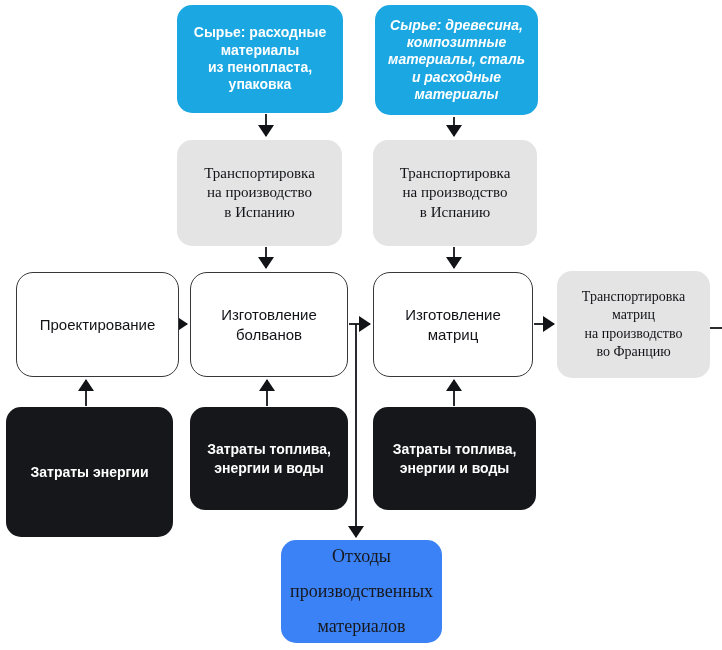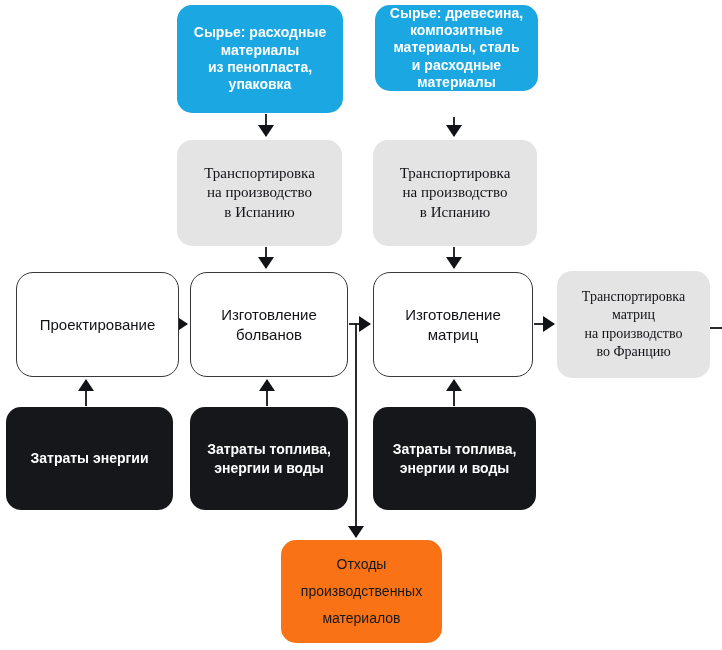--- a/index.html
+++ b/index.html
@@ -30,22 +30,22 @@
   .node-white{
     background:#ffffff;color:#121317;
     border:1.6px solid #38383c;border-radius:17px;
     font-size:15px;line-height:1.3;
   }
   .node-black{
     background:#16171b;color:#ffffff;
     font-weight:bold;font-size:14px;line-height:1.35;
   }
   .node-orange{
-    background:#f97316;color:#17181c;
-    font-size:14px;line-height:1.95;
+    background:#3b82f6;color:#17181c;
+    font-size:18px;line-height:1.95;font-family:Liberation Serif, serif;
   }
   .connectors{position:absolute;left:0;top:0;width:722px;height:650px;pointer-events:none;}
   .connectors line, .connectors polyline{stroke:#121317;stroke-width:1.8;fill:none;}
 </style>
 </head>
 <body>
 
 <div class="stage">
 
   <svg class="connectors" width="722" height="650" viewBox="0 0 722 650" xmlns="http://www.w3.org/2000/svg">
@@ -66,21 +66,21 @@
     <line x1="267" y1="406" x2="267" y2="380" marker-end="url(#ah)"></line>
     <line x1="454" y1="406" x2="454" y2="380" marker-end="url(#ah)"></line>
     <line x1="356" y1="324" x2="356" y2="537" marker-end="url(#ah)"></line>
   </svg>
 
   <div class="node node-blue" style="left:177px;top:5px;width:166px;height:108px;">Сырье: расходные
 материалы
 из пенопласта,
 упаковка</div>
 
-  <div class="node node-blue" style="left:375px;top:5px;width:163px;height:86px;">Сырье: древесина,
+  <div class="node node-blue" style="left:375px;top:5px;width:163px;height:110px;font-style:italic;">Сырье: древесина,
 композитные
 материалы, сталь
 и расходные
 материалы</div>
 
   <div class="node node-gray" style="left:177px;top:140px;width:165px;height:106px;">Транспортировка
 на производство
 в Испанию</div>
 
   <div class="node node-gray" style="left:373px;top:140px;width:164px;height:106px;">Транспортировка
@@ -93,21 +93,21 @@
 болванов</div>
 
   <div class="node node-white" style="left:373px;top:272px;width:160px;height:105px;">Изготовление
 матриц</div>
 
   <div class="node node-gray" style="left:557px;top:271px;width:153px;height:107px;font-size:14px;padding:2px;">Транспортировка
 матриц
 на производство
 во Францию</div>
 
-  <div class="node node-black" style="left:6px;top:407px;width:167px;height:103px;">Затраты энергии</div>
+  <div class="node node-black" style="left:6px;top:407px;width:167px;height:130px;">Затраты энергии</div>
 
   <div class="node node-black" style="left:190px;top:407px;width:158px;height:103px;">Затраты топлива,
 энергии и воды</div>
 
   <div class="node node-black" style="left:373px;top:407px;width:163px;height:103px;">Затраты топлива,
 энергии и воды</div>
 
   <div class="node node-orange" style="left:281px;top:540px;width:161px;height:103px;">Отходы
 производственных
 материалов</div>

